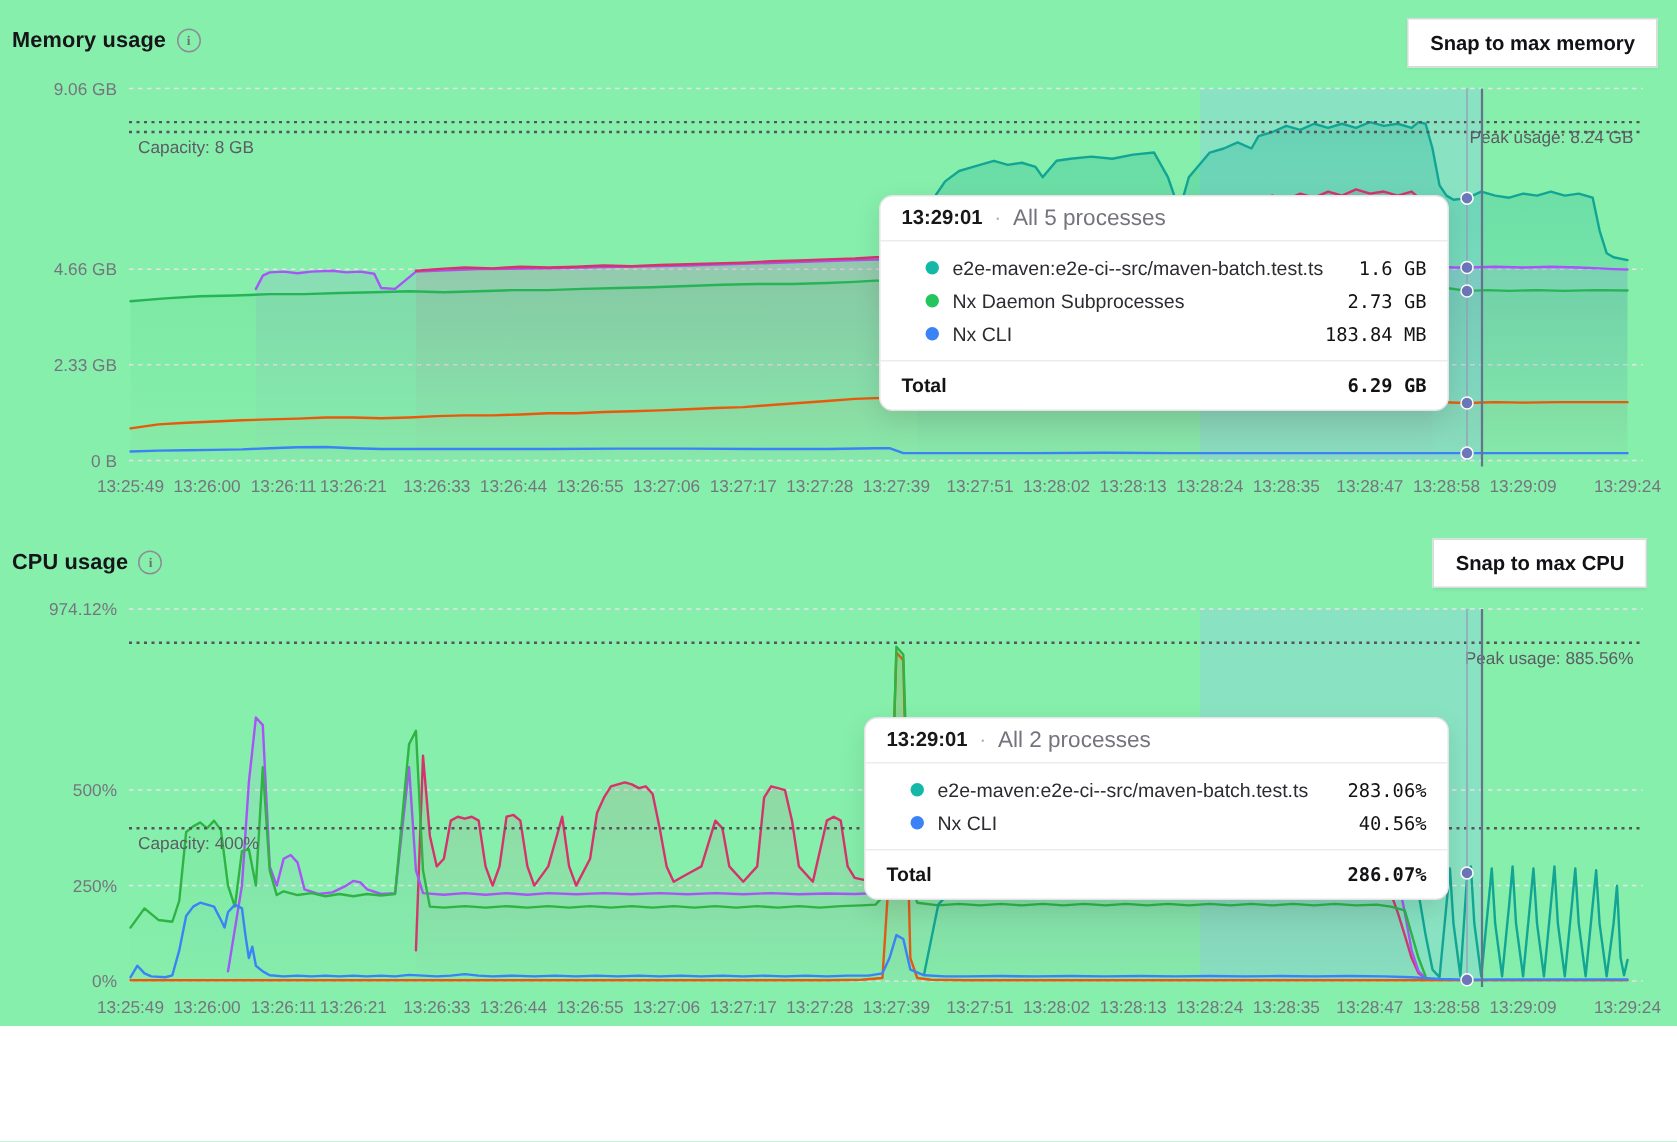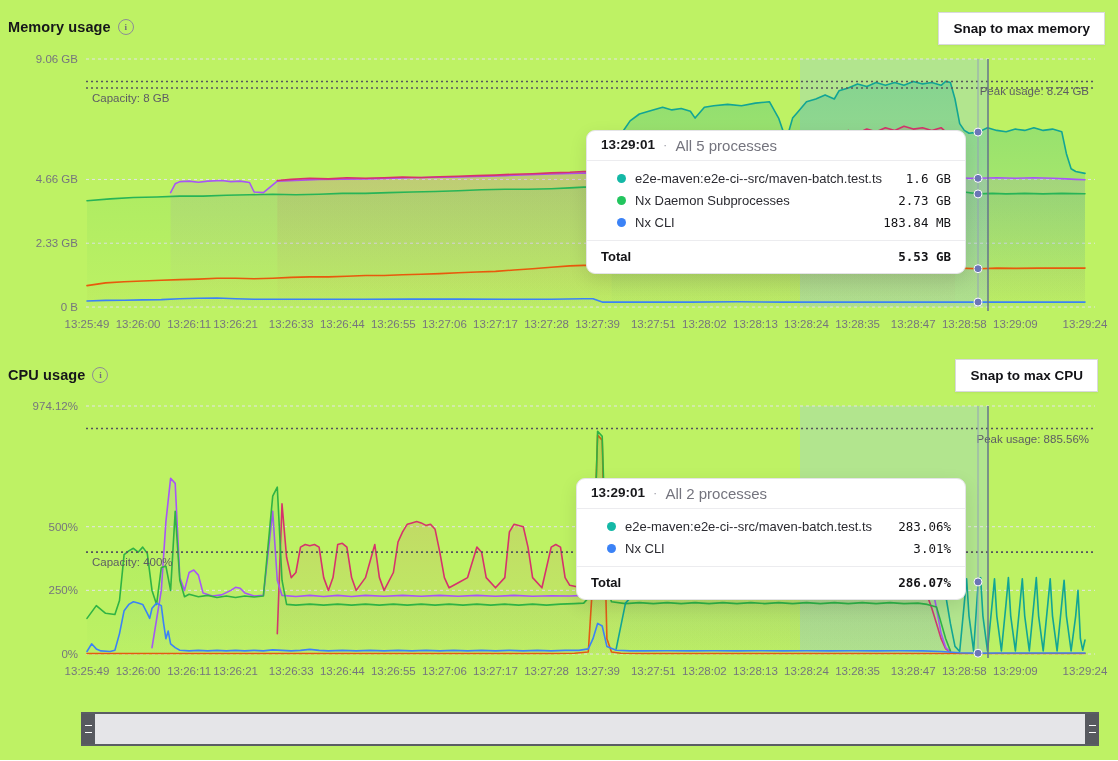--- a/index.html
+++ b/index.html
@@ -1,16 +1,16 @@
 <!DOCTYPE html>
 <html><head>
 <meta charset="utf-8">
 <style>
   html,body{margin:0;padding:0;background:#fff}
-  .page{position:relative;width:1118px;height:760px;background:#bef264;font-family:"Liberation Sans",sans-serif;overflow:hidden}
+  .page{position:relative;width:1118px;height:684px;background:#86efac;font-family:"Liberation Sans",sans-serif;overflow:hidden}
   .sec-title{position:absolute;display:flex;align-items:center;gap:7px;z-index:3}
   .sec-title h2{margin:0;font-size:14.5px;font-weight:700;color:#16161a;letter-spacing:.1px}
   .info-icon{width:14px;height:14px;border:1.2px solid #8d8d96;border-radius:50%;color:#6f6f78;font-size:9px;font-weight:700;display:flex;align-items:center;justify-content:center;font-family:"Liberation Serif",serif;cursor:pointer}
   .snap-btn{position:absolute;background:#fff;border:1px solid #d9d9de;border-radius:0;padding:8px 14px;font-size:13.5px;font-weight:700;color:#121216;font-family:"Liberation Sans",sans-serif;box-shadow:0 1px 2px rgba(0,0,0,.06);cursor:pointer;z-index:3}
   svg.chart{position:absolute;left:0;z-index:1}
   svg text{font-family:"Liberation Sans",sans-serif}
   .tick-label{font-size:11.5px;fill:#75757e}
   .ref-label{font-size:11.5px;fill:#5c5c64}
   .tooltip{position:absolute;background:#fff;border:1px solid #e4e4e7;border-radius:9px;box-shadow:0 6px 18px rgba(0,0,0,.10);z-index:4}
   .tt-head{display:flex;gap:8px;padding:6px 14px;border-bottom:1px solid #ececef}
@@ -141,21 +141,21 @@
           <span class="tt-val">2.73 GB</span>
         </div>
         <div class="tt-row">
           <span class="tt-dot" style="background: rgb(59, 130, 246);"></span>
           <span class="tt-name">Nx CLI</span>
           <span class="tt-val">183.84 MB</span>
         </div>
       </div>
     <div class="tt-total">
       <span class="tt-name">Total</span>
-      <span class="tt-val">5.53 GB</span>
+      <span class="tt-val">6.29 GB</span>
     </div>
   </div>
 
   <div class="sec-title" style="left:8px;top:367px">
     <h2>CPU usage</h2>
     <span class="info-icon">i</span>
   </div>
   <button class="snap-btn" style="right:20px;top:359px">Snap to max CPU</button>
 
   <svg class="chart" style="top:396px" width="1118" height="292" viewBox="0 0 1118 292">
@@ -244,21 +244,21 @@
     </div>
     <div class="tt-body">
         <div class="tt-row">
           <span class="tt-dot" style="background: rgb(20, 184, 166);"></span>
           <span class="tt-name">e2e-maven:e2e-ci--src/maven-batch.test.ts</span>
           <span class="tt-val">283.06%</span>
         </div>
         <div class="tt-row">
           <span class="tt-dot" style="background: rgb(59, 130, 246);"></span>
           <span class="tt-name">Nx CLI</span>
-          <span class="tt-val">3.01%</span>
+          <span class="tt-val">40.56%</span>
         </div>
       </div>
     <div class="tt-total">
       <span class="tt-name">Total</span>
       <span class="tt-val">286.07%</span>
     </div>
   </div>
 
   <div class="brush">
     <div class="inner"></div>

